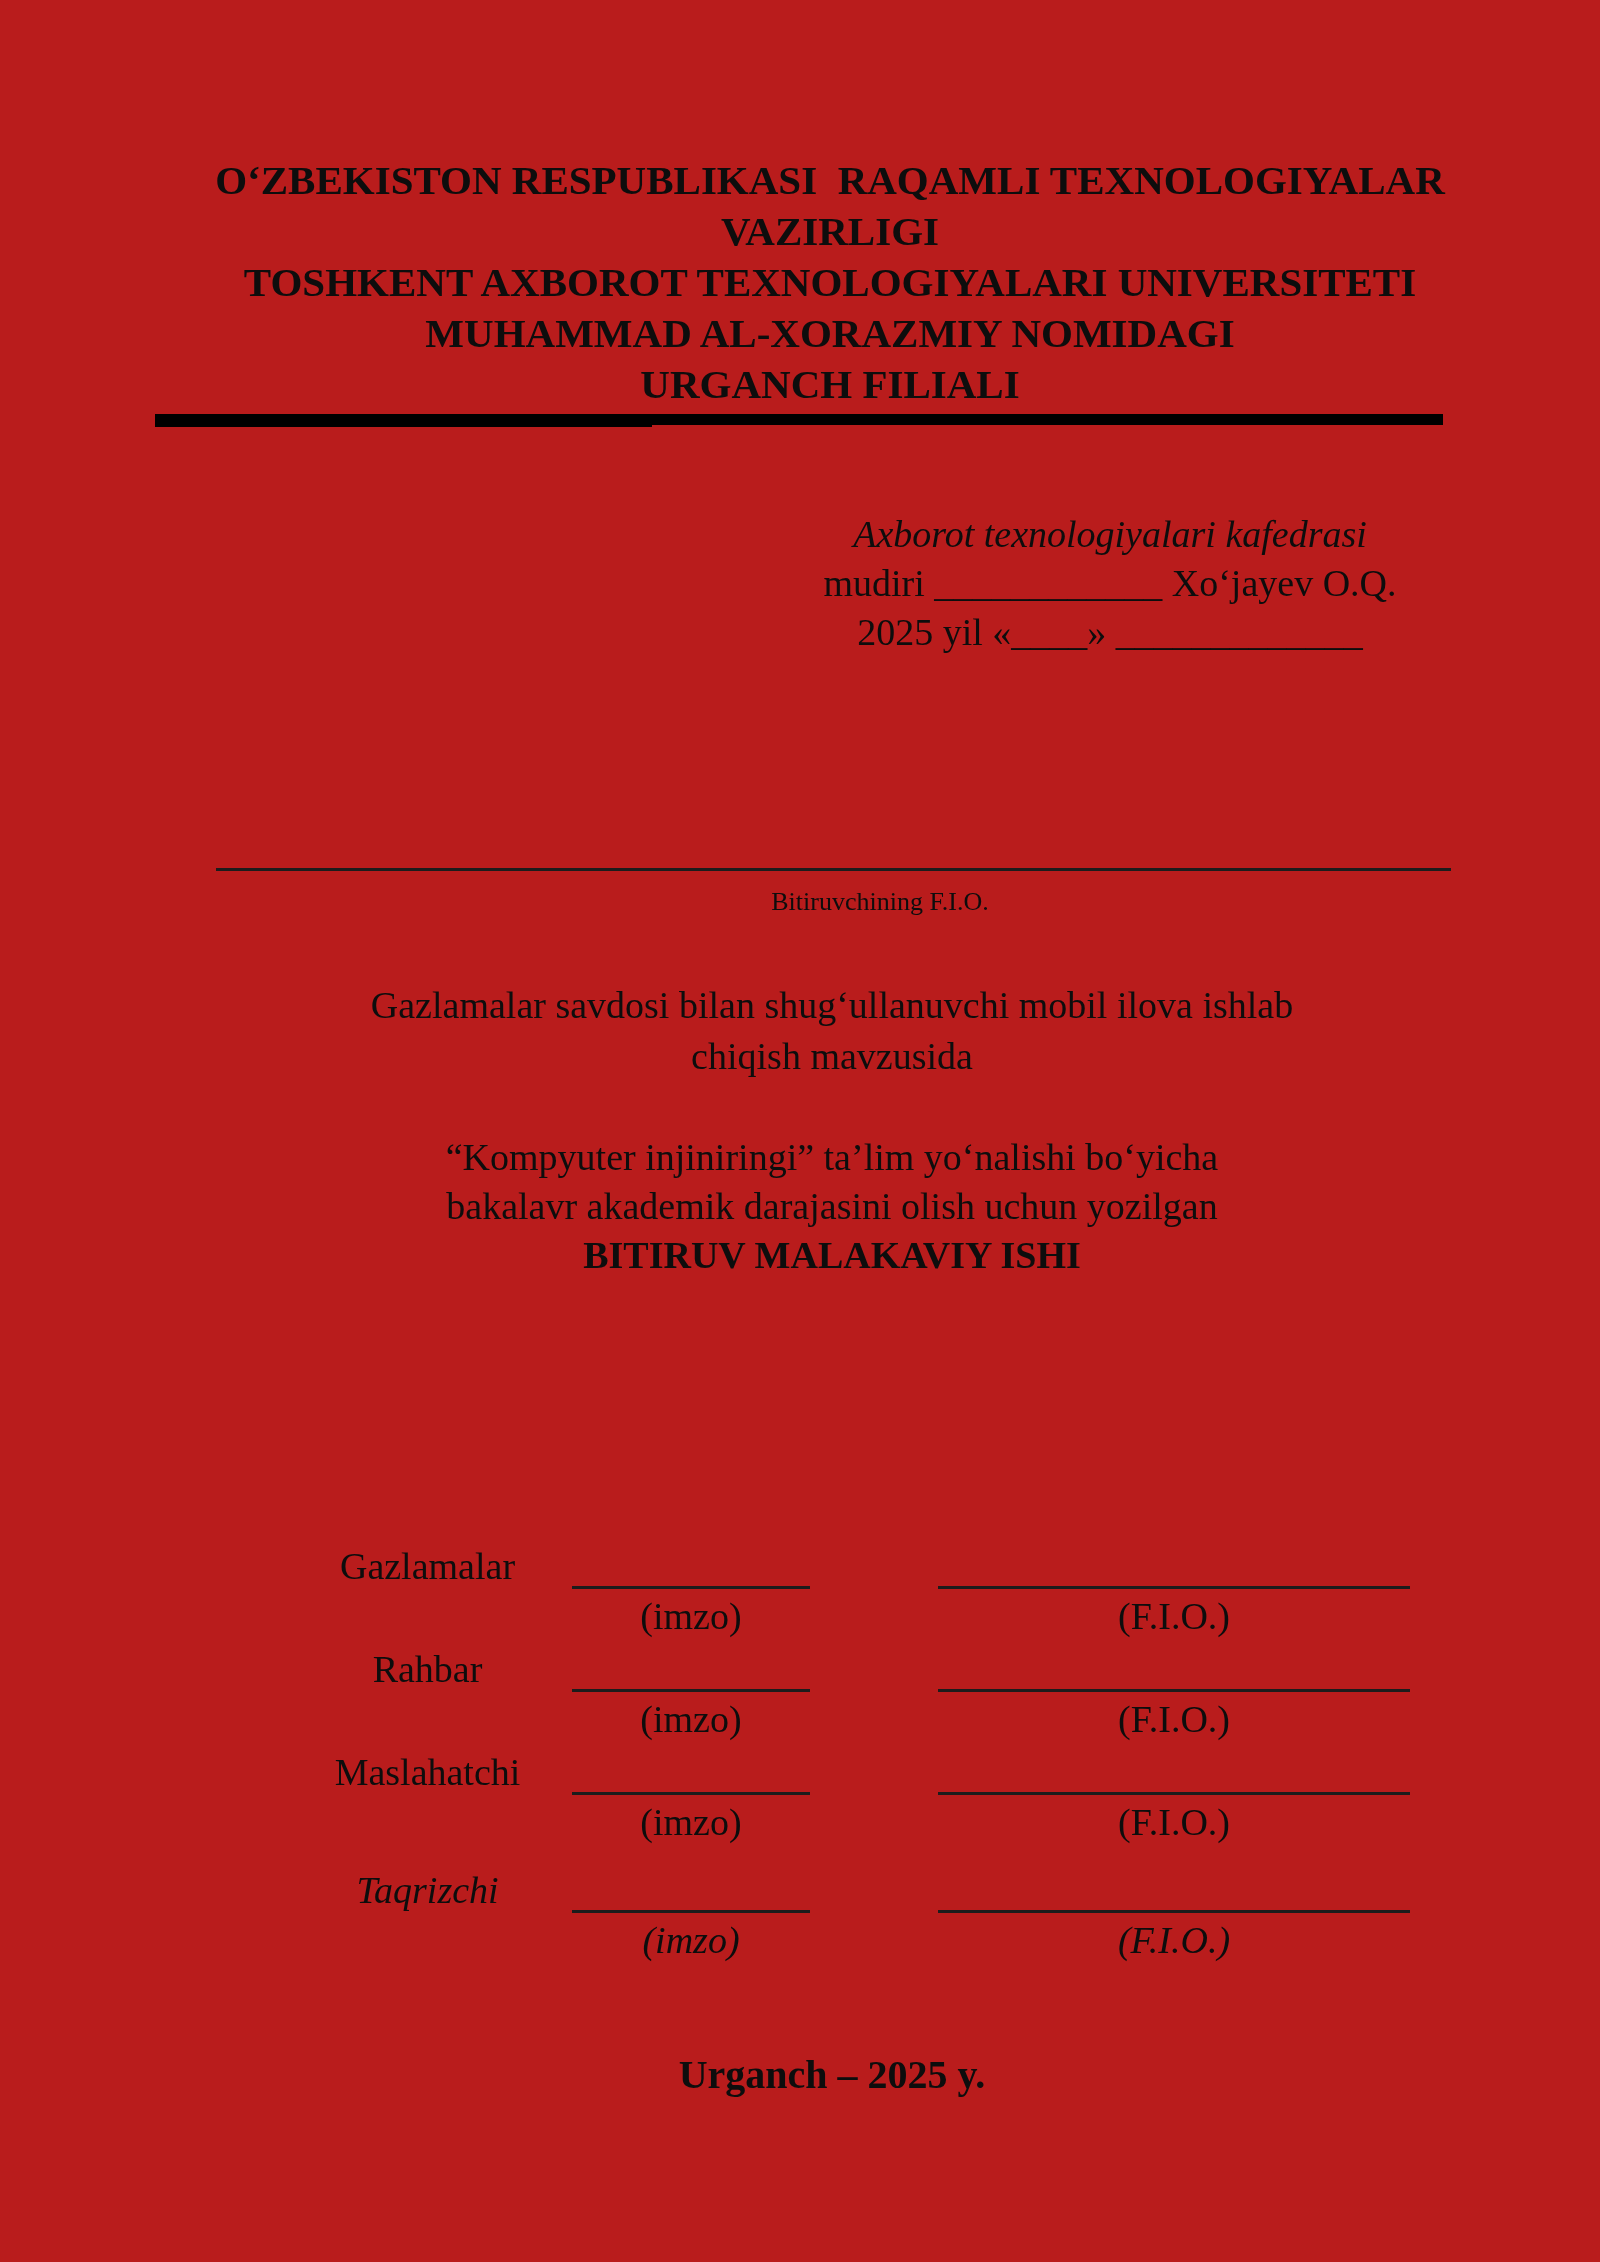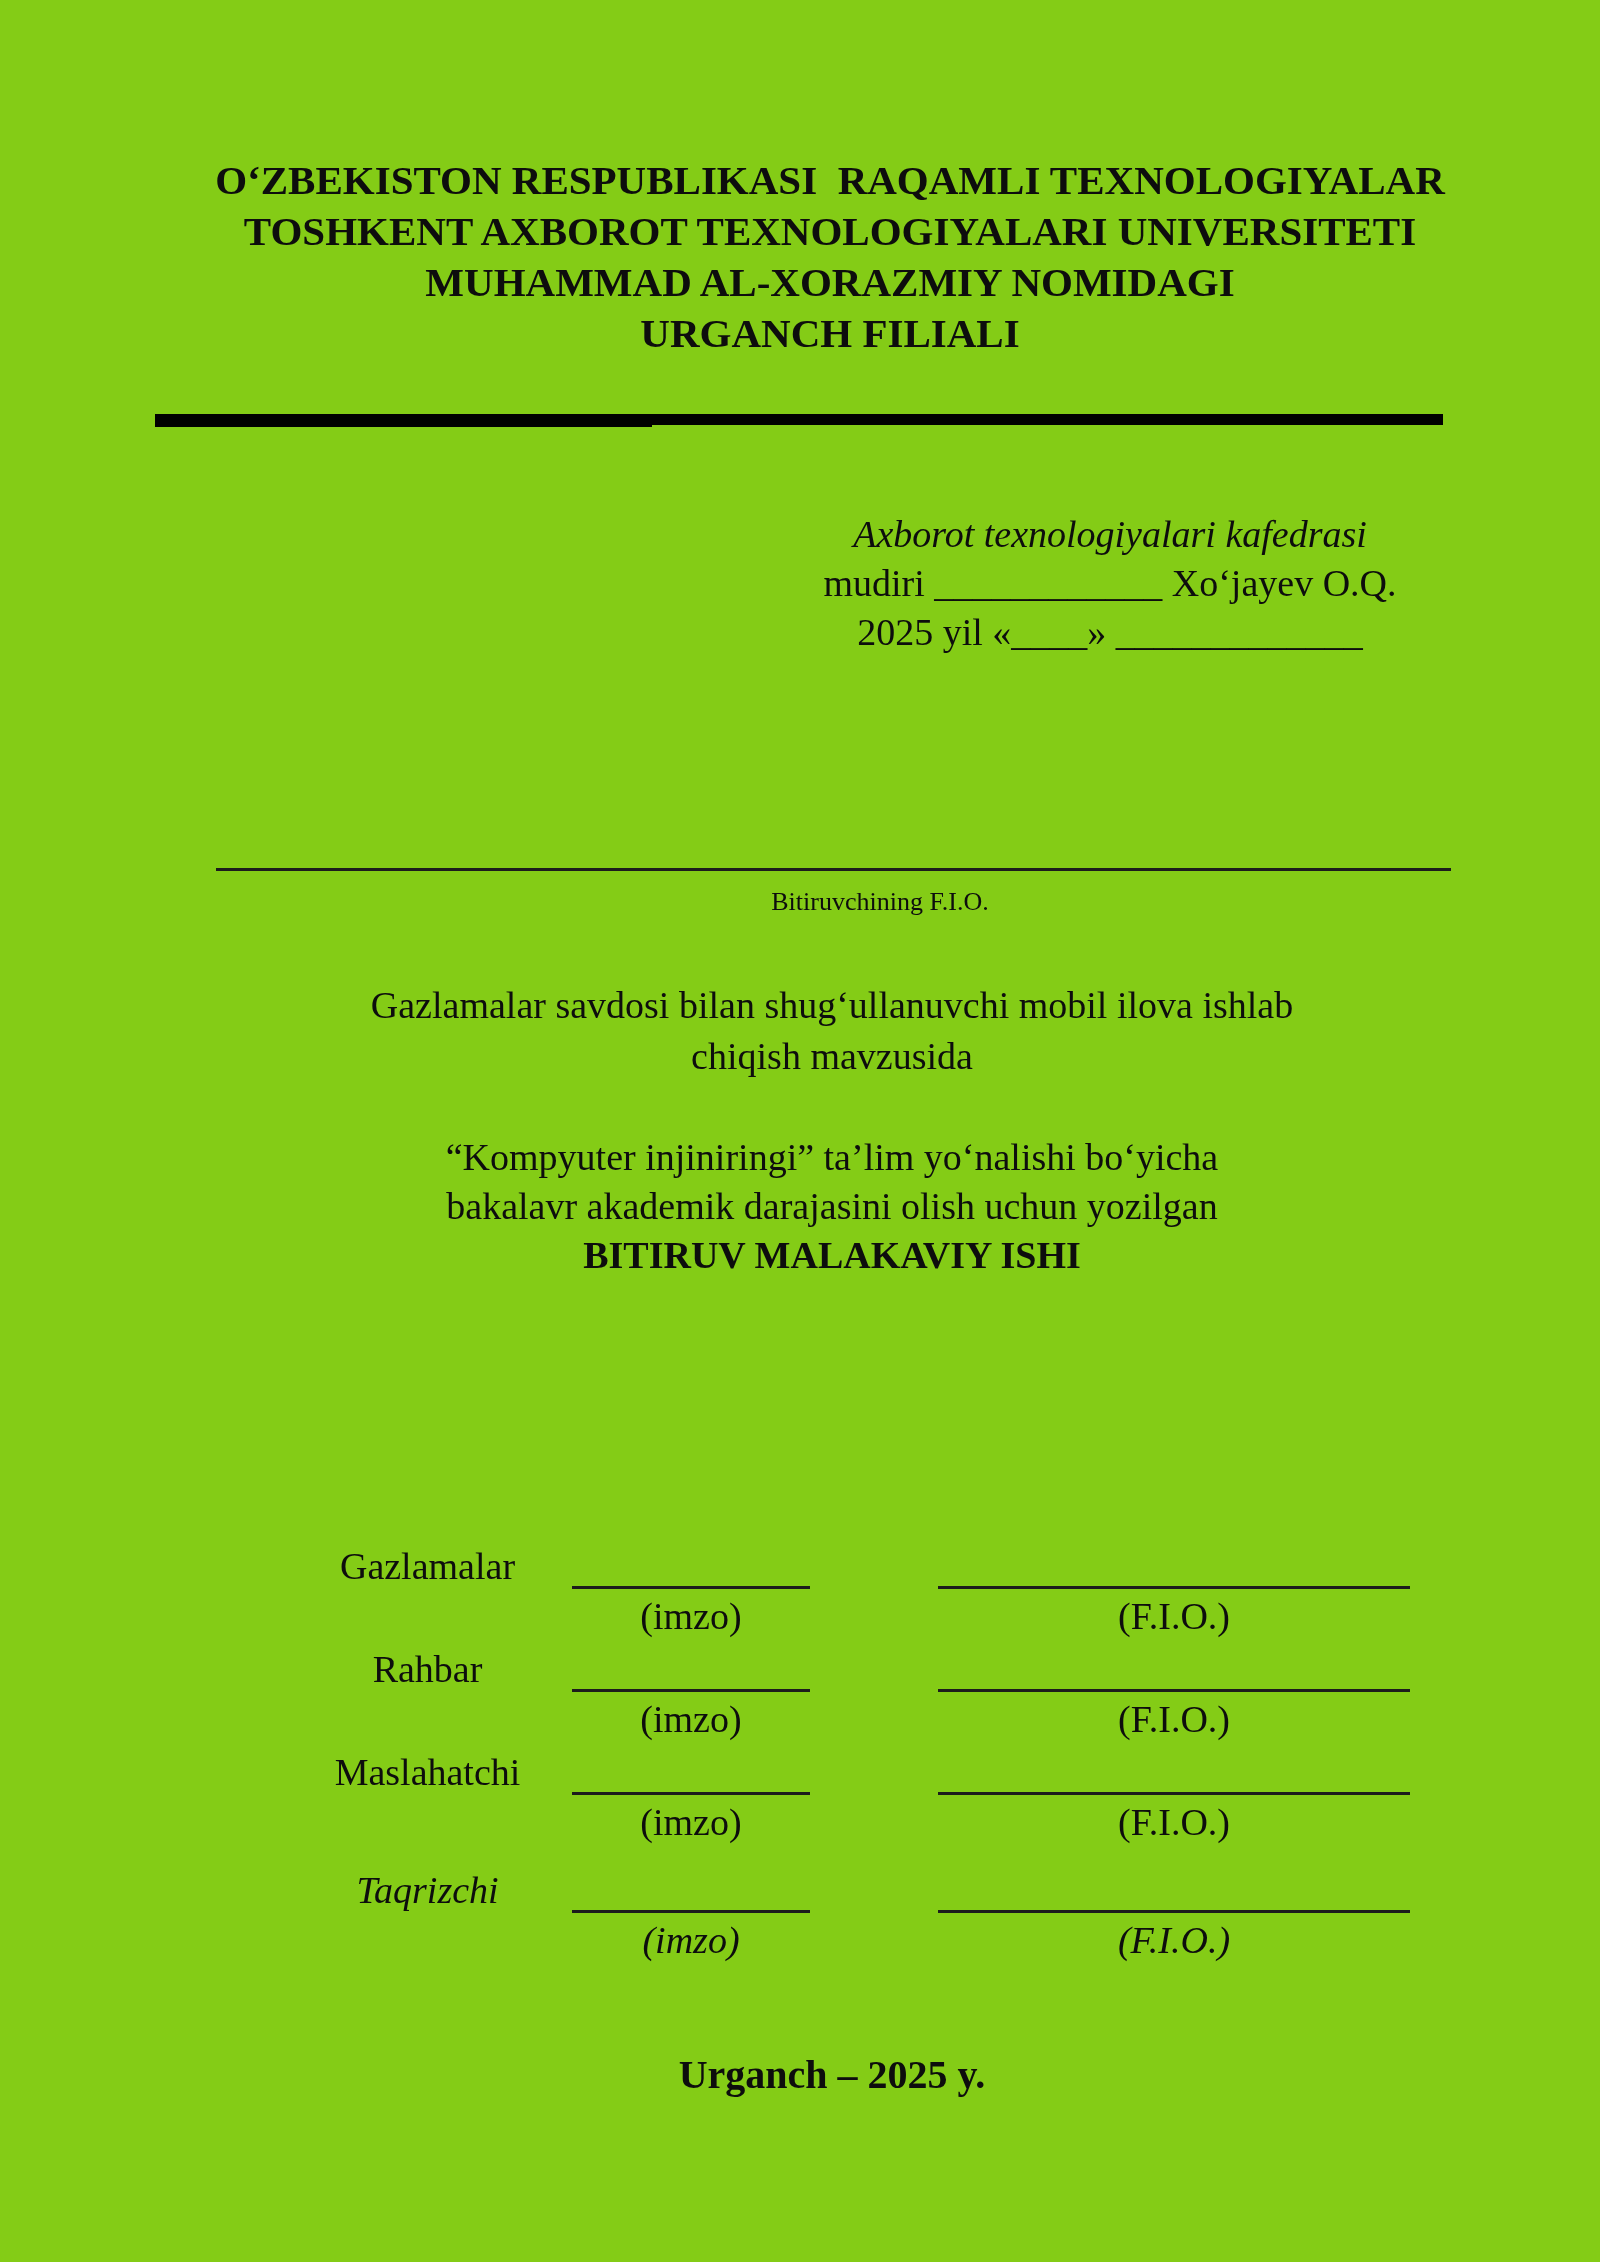--- a/index.html
+++ b/index.html
@@ -4,21 +4,21 @@
 <style>
   html, body {
     margin: 0;
     padding: 0;
     background: #ffffff;
   }
   .page {
     position: relative;
     width: 1600px;
     height: 2262px;
-    background: #84cc16;
+    background: #b91c1c;
     color: #0d0d0d;
     font-family: "Liberation Serif", "DejaVu Serif", serif;
     overflow: hidden;
   }
 
   
   .ministry {
     position: absolute;
     top: 155px;
     left: 60px;
@@ -140,20 +140,21 @@
     line-height: 50px;
   }
 </style>
 </head>
 <body>
 
 <div class="page">
 
   <header class="ministry">
     <div class="hline">O‘ZBEKISTON RESPUBLIKASI  RAQAMLI TEXNOLOGIYALAR</div>
+    <div class="hline">VAZIRLIGI</div>
     <div class="hline">TOSHKENT AXBOROT TEXNOLOGIYALARI UNIVERSITETI</div>
     <div class="hline">MUHAMMAD AL-XORAZMIY NOMIDAGI</div>
     <div class="hline">URGANCH FILIALI</div>
   </header>
 
   <div class="rule rule-left"></div>
   <div class="rule rule-right"></div>
 
   <section class="approval">
     <div class="italic">Axborot texnologiyalari kafedrasi</div>

